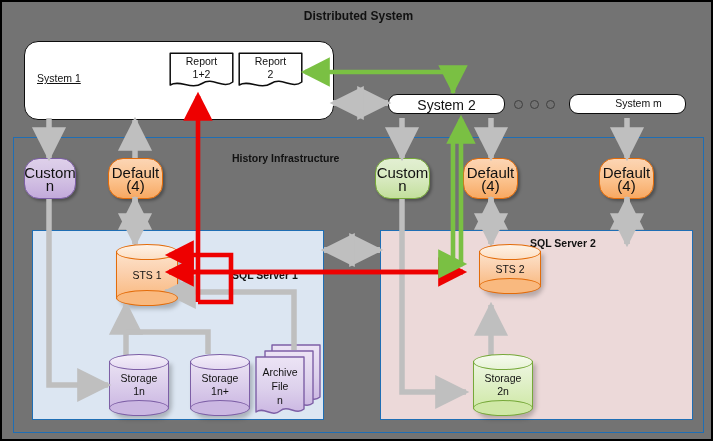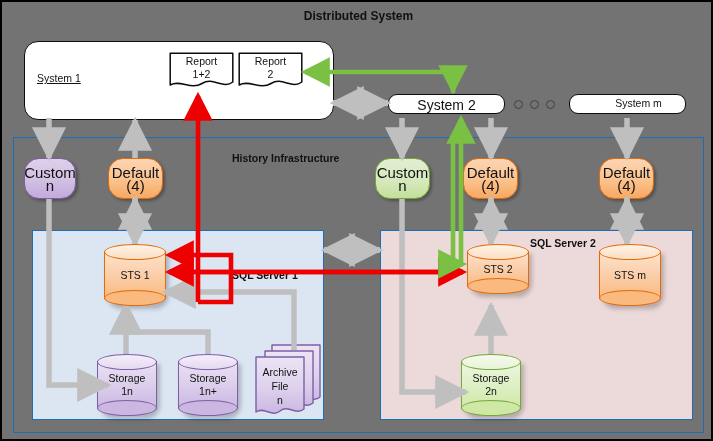--- a/index.html
+++ b/index.html
@@ -27,21 +27,21 @@
               border:1.4px solid #76a839;}
 
   
   .panel{border:1.6px solid #1f6eb4;}
   .panel.plain{background:transparent;}
   .panel.blue{background:#dce6f2;}
   .panel.pink{background:#ecd9d9;}
   .panel-label{font-size:10.5px;font-weight:bold;color:#111;position:absolute;}
 
   
-  .cyl{position:absolute;}
+  .cyl{position:absolute;margin-left:12px;}
   .cyl .bodyw{position:absolute;left:0;right:0;top:7px;bottom:7px;}
   .cyl .top{position:absolute;left:0;right:0;top:0;height:14px;border-radius:50%;}
   .cyl .bot{position:absolute;left:0;right:0;bottom:0;height:14px;border-radius:50%;}
   .cyl .txt{position:absolute;left:0;right:0;top:50%;transform:translateY(-50%);
             text-align:center;font-size:10.5px;line-height:13px;color:#111;z-index:4;}
   .cyl.orange .bodyw{background:linear-gradient(180deg,#fde4cd 0%,#fbd0ad 45%,#f9b97f 100%);
                      border-left:1.3px solid #e36c0a;border-right:1.3px solid #e36c0a;}
   .cyl.orange .top{background:linear-gradient(180deg,#fef2e6,#fcdfc4);border:1.3px solid #e36c0a;z-index:3;}
   .cyl.orange .bot{background:#f9b97f;border:1.3px solid #e36c0a;z-index:1;}
   .cyl.purple .bodyw{background:linear-gradient(180deg,#eae2f3 0%,#ddd0ec 45%,#cbb7e2 100%);
@@ -206,27 +206,20 @@
   </div>
 
   <div class="cyl orange" style="left:465px;top:242px;width:62px;height:50px;">
     <div class="shadow"></div>
       <div class="bot"></div>
       <div class="bodyw"></div>
       <div class="top"></div>
     <div class="txt">STS 2</div>
   </div>
 
-  <div class="cyl orange" style="left:597px;top:242px;width:62px;height:62px;">
-    <div class="shadow"></div>
-      <div class="bot"></div>
-      <div class="bodyw"></div>
-      <div class="top"></div>
-    <div class="txt">STS m</div>
-  </div>
 
   <div class="cyl purple" style="left:95px;top:352px;width:60px;height:62px;">
     <div class="shadow"></div>
       <div class="bot"></div>
       <div class="bodyw"></div>
       <div class="top"></div>
     <div class="txt">
       <div>Storage</div>
       <div>1n</div>
     </div>

